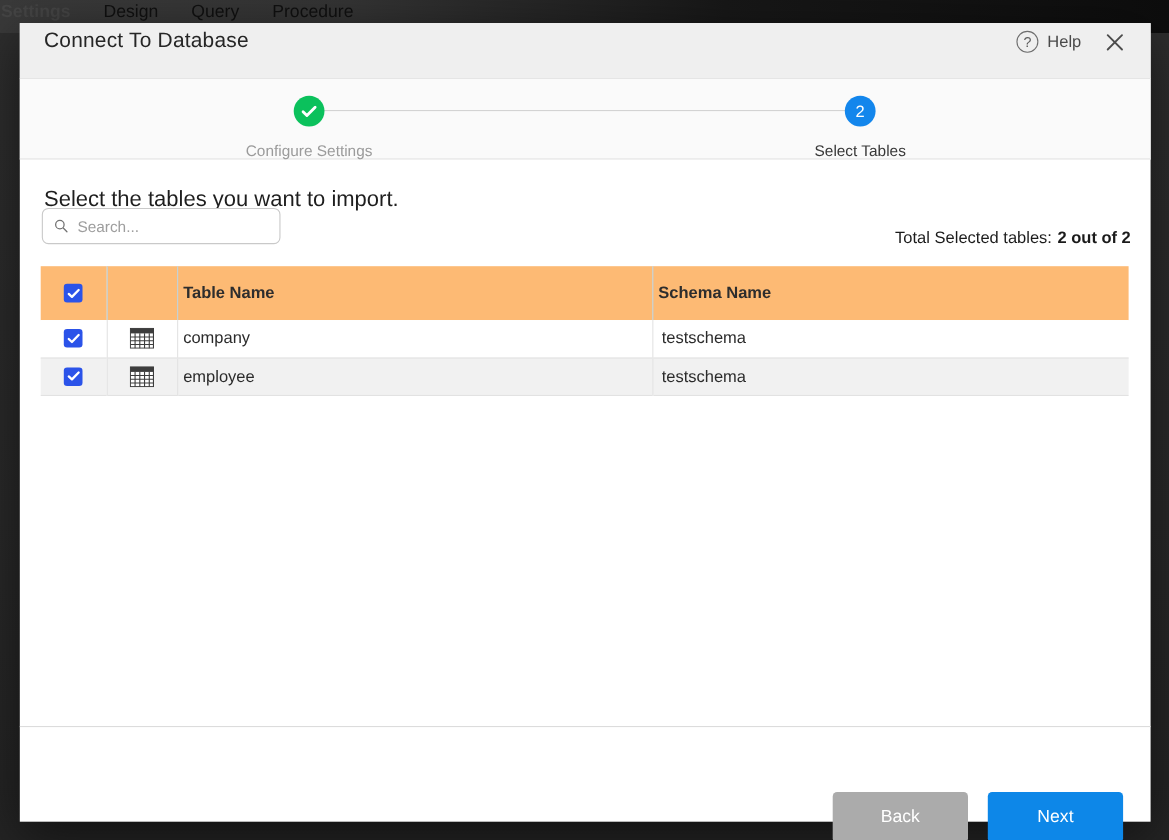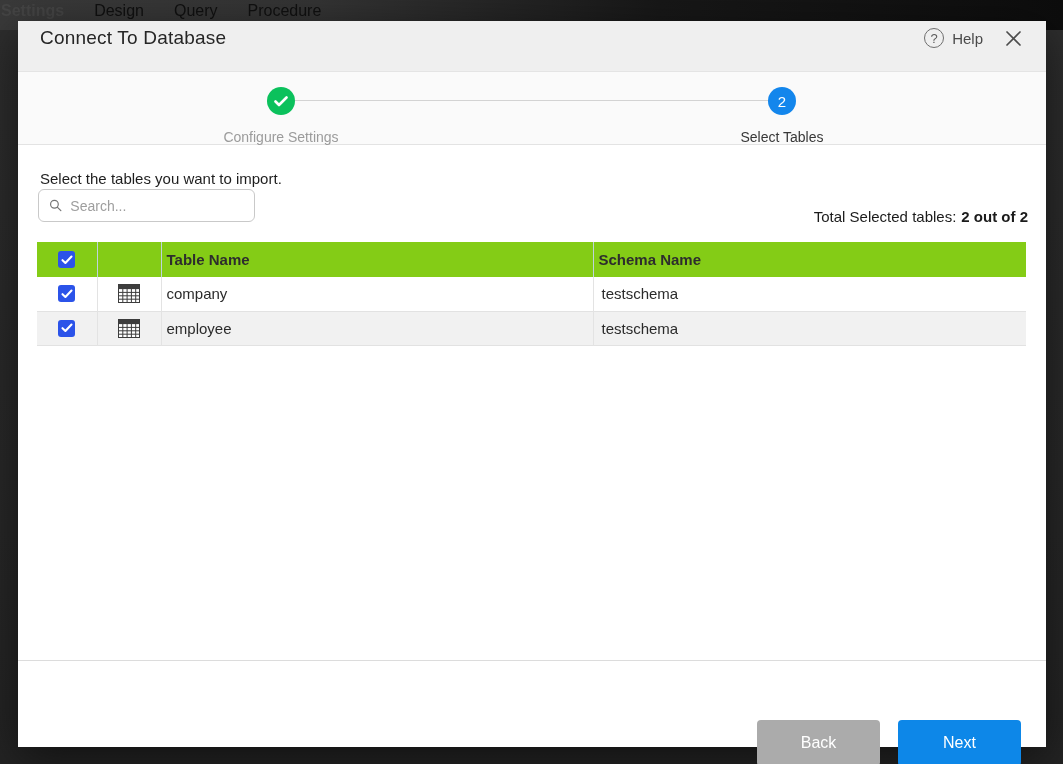--- a/index.html
+++ b/index.html
@@ -52,41 +52,41 @@
     position:absolute; top:15px; width:28px; height:28px; border-radius:50%;
     display:flex; align-items:center; justify-content:center; cursor:pointer;
   }
   .step-circle.complete { left:249px; }
   .step-circle.active { left:750px; color:#fff; font-size:15px; }
   .step-label { position:absolute; top:57px; font-size:14px; transform:translateX(-50%); white-space:nowrap; }
   .step-label.s1 { left:263px; color:#9b9b9b; }
   .step-label.s2 { left:764px; color:#383838; }
 
   
-  .instruction { position:absolute; left:22px; top:149px; font-size:15px; color:#1e1e1e; }
+  .instruction { position:absolute; left:22px; top:149px; font-size:20px; color:#1e1e1e; }
 
   .search-box {
     position:absolute; left:20px; top:168px; width:217px; height:33px;
     border:1px solid #c9c9c9; border-radius:6px; background:#fff;
     display:flex; align-items:center; gap:8px; padding:0 10px;
   }
   .search-box input {
     border:none; outline:none; width:100%; font-size:14px; color:#333;
     font-family:"Liberation Sans", sans-serif; background:transparent;
   }
   .search-box input::placeholder { color:#9e9e9e; }
 
   .summary { position:absolute; right:18px; top:187px; font-size:15px; color:#1b1b1b; }
   .summary-value { font-weight:700; margin-left:5px; }
 
   
   .tablewrap { position:absolute; left:19px; top:221px; width:989px; }
   table { width:100%; border-collapse:collapse; table-layout:fixed; }
   col.c-check { width:60px; } col.c-icon { width:64px; } col.c-name { width:432px; }
-  thead tr { background:#84cc16; height:35px;padding-left:11px; }
+  thead tr { background:#fdba74; height:49px;padding-left:11px; }
   th {
     font-size:15px; color:#2d2d2d; font-weight:700; text-align:left; padding-left:5px;
     border-right:1px solid #bfd3dd;
   }
   th:last-child { border-right:none;margin-top:40px; }
   tbody tr { height:34px; border-bottom:1px solid #e2e2e2; background:#fff; cursor:pointer; }
   tbody tr.alt { background:#f1f1f1; }
   td { font-size:15px; color:#2b2b2b; border-right:1px solid #e3e3e3; padding-left:5px; }
   td:last-child { border-right:none; padding-left:8px; }
   td.center, th.center { text-align:center; padding-left:0; }

